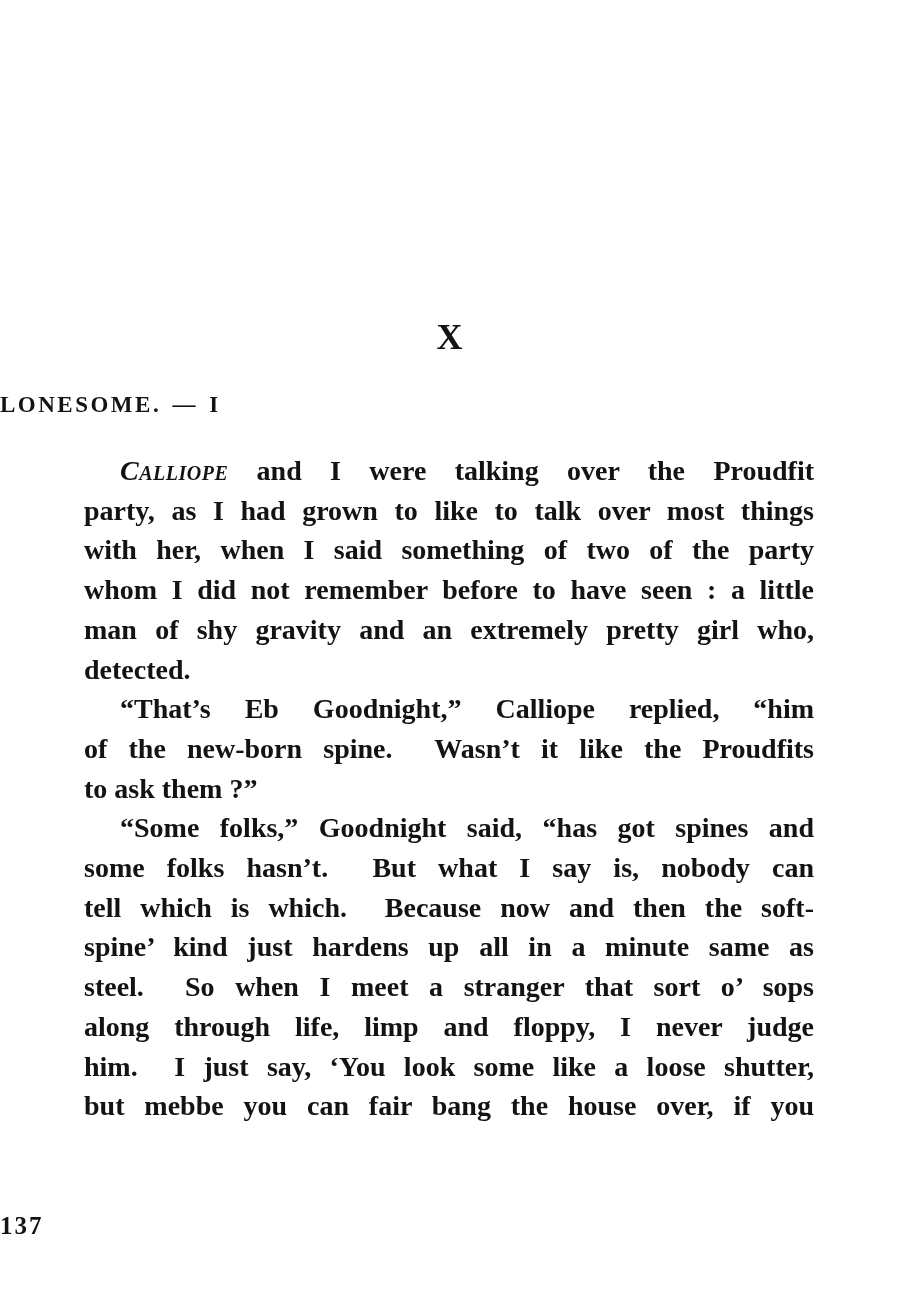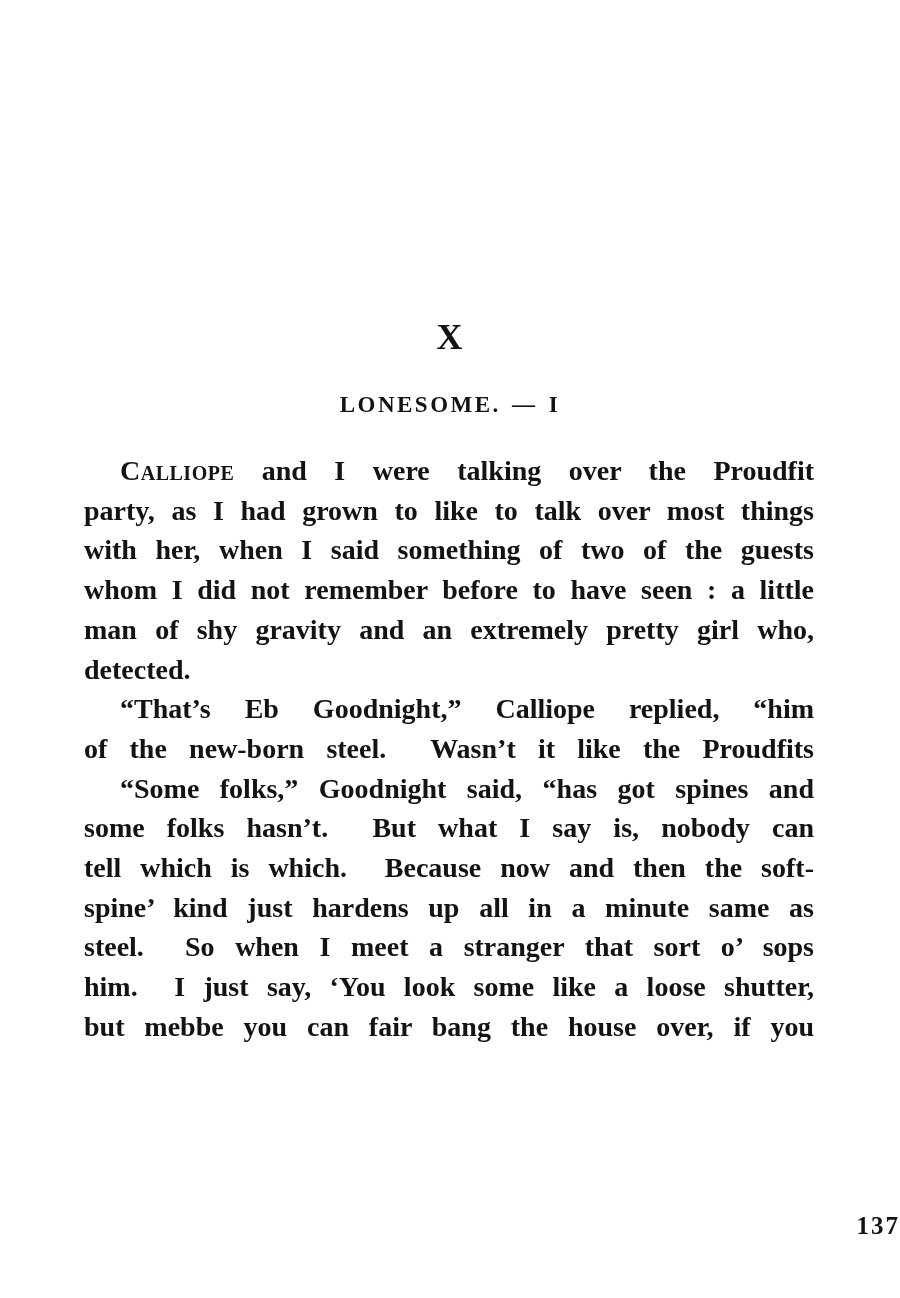--- a/index.html
+++ b/index.html
@@ -17,69 +17,71 @@
     overflow: hidden;
   }
   .chapter-number {
     position: absolute; top: 316px; left: 0; width: 900px;
     text-align: center;
     font-size: 36px;
     letter-spacing: 1px;
   }
   .section-title {
     position: absolute; top: 392px; left: 0; width: 900px;
-    text-align: center;
+    text-align: left;
     font-size: 23px;
     letter-spacing: 2.5px;
     word-spacing: 3px;
   }
   .body-text {
     position: absolute; top: 451px; left: 84px; width: 730px;
     font-size: 28px;
     line-height: 39.7px;
   }
   .line {
     text-align: justify;
     text-align-last: justify;
     text-justify: inter-word;
     white-space: pre-wrap;
   }
   .line.first { padding-left: 36px; }
   .line.endline { text-align-last: left; }
-  .sc { font-variant: small-caps; letter-spacing: 0.5px; }
+  .sc { font-variant: small-caps; letter-spacing: 0.5px; font-style: italic; }
   .page-number {
     position: absolute; top: 1212px; left: 0; width: 900px;
-    text-align: right;
+    text-align: left;
     font-size: 25px;
     letter-spacing: 2px;
   }
 </style>
 </head>
 <body>
 
 <div class="page">
   <div class="chapter-number">X</div>
   <div class="section-title">LONESOME. — I</div>
   <div class="body-text">
       <div class="para">
         <div class="line first"><span class="sc">Calliope</span> and I were talking over the Proudfit</div>
         <div class="line">party, as I had grown to like to talk over most things</div>
-        <div class="line">with her, when I said something of two of the guests</div>
+        <div class="line">with her, when I said something of two of the party</div>
         <div class="line">whom I did not remember before to have seen : a little</div>
         <div class="line">man of shy gravity and an extremely pretty girl who,</div>
         <div class="line endline">detected.</div>
       </div>
       <div class="para">
         <div class="line first">“That’s Eb Goodnight,” Calliope replied, “him</div>
-        <div class="line">of the new-born steel.  Wasn’t it like the Proudfits</div>
+        <div class="line">of the new-born spine.  Wasn’t it like the Proudfits</div>
+        <div class="line endline">to ask them ?”</div>
       </div>
       <div class="para">
         <div class="line first">“Some folks,” Goodnight said, “has got spines and</div>
         <div class="line">some folks hasn’t.  But what I say is, nobody can</div>
         <div class="line">tell which is which.  Because now and then the soft-</div>
         <div class="line">spine’ kind just hardens up all in a minute same as</div>
         <div class="line">steel.  So when I meet a stranger that sort o’ sops</div>
+        <div class="line">along through life, limp and floppy, I never judge</div>
         <div class="line">him.  I just say, ‘You look some like a loose shutter,</div>
         <div class="line">but mebbe you can fair bang the house over, if you</div>
       </div>
     </div>
   <div class="page-number">137</div>
 </div>
 
 </body></html>

